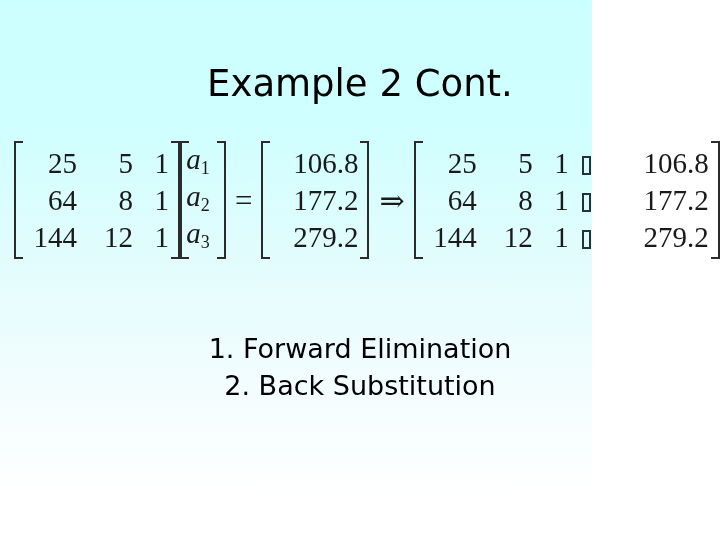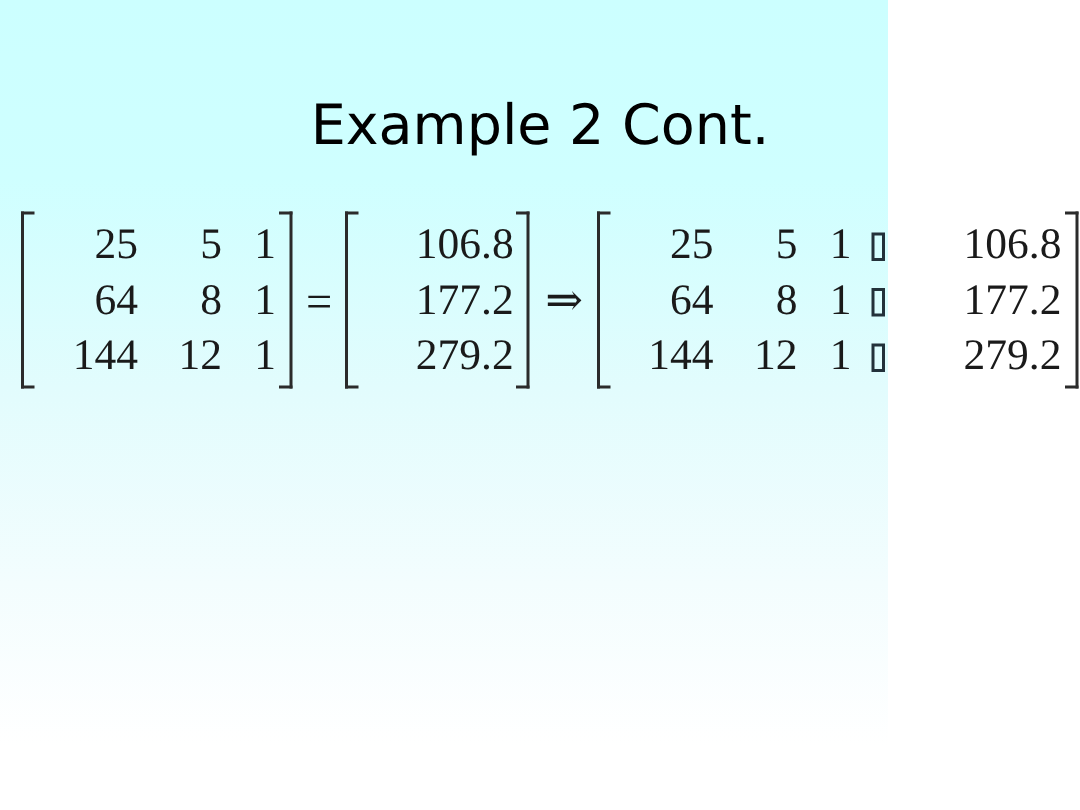--- a/index.html
+++ b/index.html
@@ -51,21 +51,21 @@
     color: #1a1a1a;
   }
 
   
   .matrix {
     position: relative;
     display: flex;
     flex-direction: column;
     justify-content: space-between;
     height: 118px;
-    padding: 4px 11px 4px 16px;
+    padding: 4px 11px 4px 1px;
     box-sizing: border-box;
   }
   .matrix::before,
   .matrix::after {
     content: "";
     position: absolute;
     top: 0;
     height: 100%;
     width: 9px;
     box-sizing: border-box;
@@ -180,20 +180,31 @@
         <span class="cell c2">8</span>
         <span class="cell c3">1</span>
       </div>
       <div class="mrow">
         <span class="cell c1">144</span>
         <span class="cell c2">12</span>
         <span class="cell c3">1</span>
       </div>
     </div>
 
+    <div class="matrix">
+      <div class="mrow">
+        <span class="cvec"><i>a</i><sub>1</sub></span>
+      </div>
+      <div class="mrow">
+        <span class="cvec"><i>a</i><sub>2</sub></span>
+      </div>
+      <div class="mrow">
+        <span class="cvec"><i>a</i><sub>3</sub></span>
+      </div>
+    </div>
 
     <span class="op op-eq">=</span>
 
     <div class="matrix">
       <div class="mrow">
         <span class="cell crhs">106.8</span>
       </div>
       <div class="mrow">
         <span class="cell crhs">177.2</span>
       </div>
@@ -223,14 +234,18 @@
         <span class="cell c1">144</span>
         <span class="cell c2">12</span>
         <span class="cell c3">1</span>
         <span class="csep"><span class="tofu"></span></span>
         <span class="cell crhs2">279.2</span>
       </div>
     </div>
 
   </div>
 
+  <div id="steps">
+    <div>1. Forward Elimination</div>
+    <div>2. Back Substitution</div>
+  </div>
 
 </div>
 
 </body></html>

